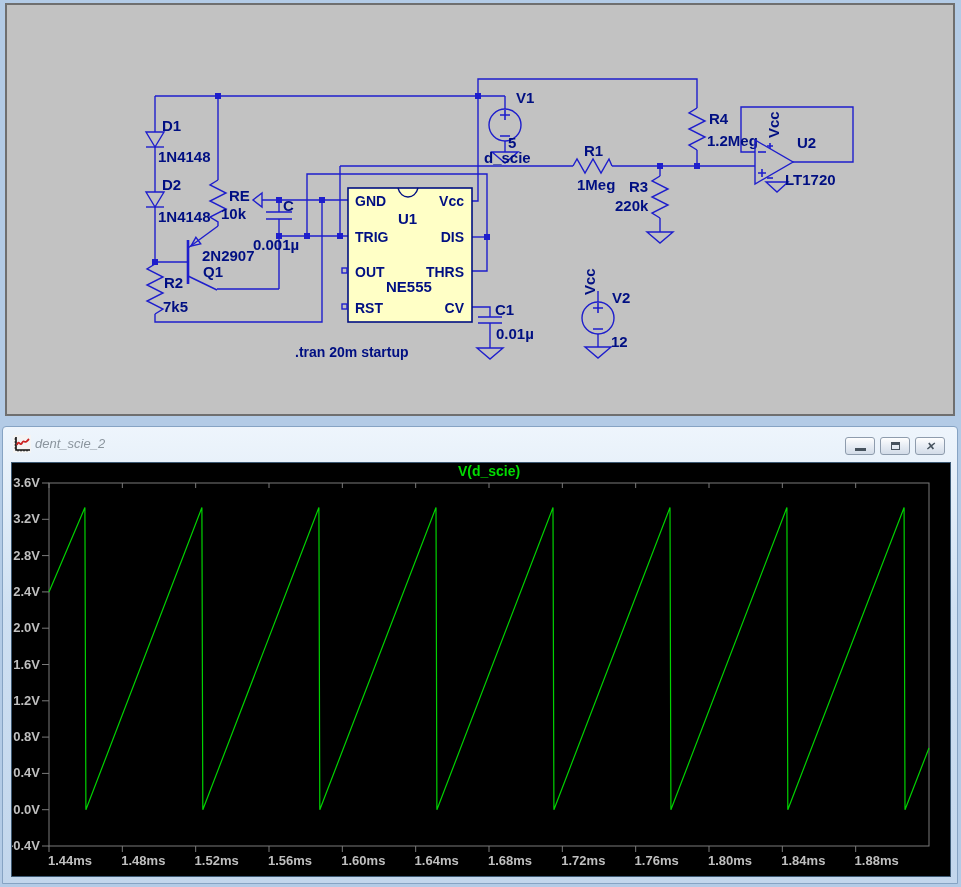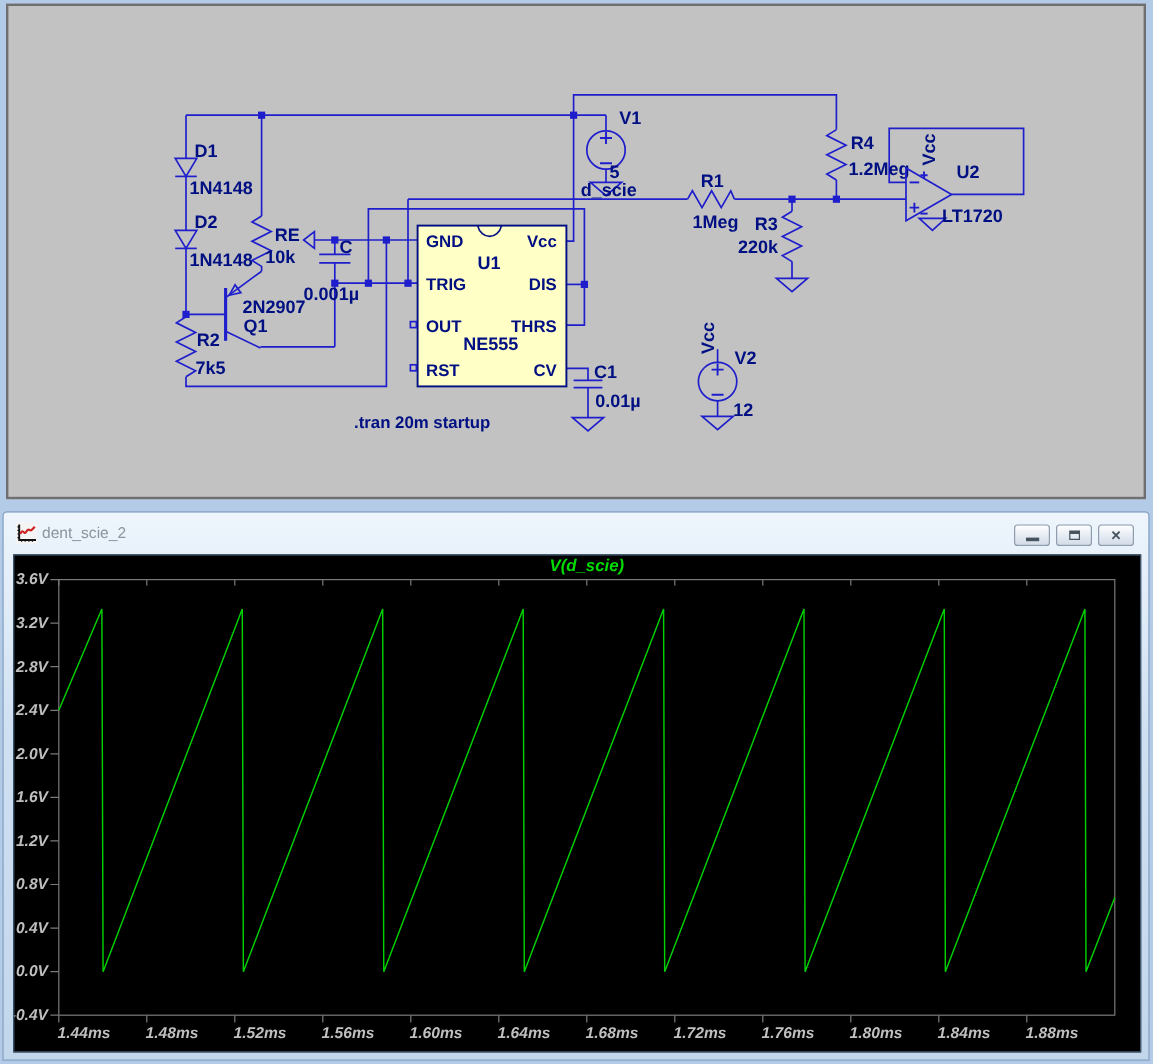--- a/index.html
+++ b/index.html
@@ -22,37 +22,37 @@
   #schem-svg text{fill:#000f82;font-weight:bold;font-size:15px;}
   #schem-svg text.pin{font-size:14px;}
   #schem-svg .mark{stroke:#1e1ecc;stroke-width:1.6;}
   
   #wave-window{
     position:absolute;left:2px;top:426px;width:956px;height:458px;
     background:linear-gradient(#eef5fc,#cfe0f2 40%,#c2d6ec);
     border:1px solid #86a3c3;border-radius:4px 4px 0 0;
     box-sizing:border-box;
   }
-  #wave-titlebar{position:absolute;left:0;top:0;width:100%;height:34px;}
+  #wave-titlebar{position:absolute;left:0;top:0;width:100%;height:34px;font-style:italic;}
   #wave-title{
     position:absolute;left:32px;top:9px;font-size:13px;color:#8b959e;
   }
   #wave-icon{position:absolute;left:9px;top:7px;width:20px;height:20px;}
   #wave-buttons{position:absolute;right:12px;top:10px;display:flex;gap:5px;}
   .win-btn{
     width:30px;height:18px;border:1px solid #8e9cad;border-radius:3px;
     background:linear-gradient(#fefefe,#e9eef5 45%,#d3dce8);
     display:flex;align-items:center;justify-content:center;
     color:#47535e;font-size:11px;font-weight:bold;box-sizing:border-box;
   }
   .glyph-min{width:11px;height:3px;background:#47535e;margin-top:7px;}
   .glyph-restore{width:9px;height:8px;border:1px solid #47535e;border-top:3px solid #47535e;box-sizing:border-box;}
   #wave-client{
     position:absolute;left:8px;top:35px;width:938px;height:413px;
-    background:#000;border:1px solid #3c5option?;border:1px solid #3c5872;box-sizing:content-box;font-style:italic;
+    background:#000;border:1px solid #3c5option?;border:1px solid #3c5872;box-sizing:content-box;
   }
   #plot-svg{position:absolute;left:0;top:0;width:938px;height:413px;}
   #plot-svg .tick-label{fill:#bfbfbf;font-size:13px;font-weight:bold;font-family:"Liberation Sans",sans-serif;}
   #plot-svg .plot-title{fill:#00dc00;font-size:14px;font-weight:bold;font-family:"Liberation Sans",sans-serif;}
 </style>
 </head>
 <body>
 
 <div id="schem-panel"></div>
 

